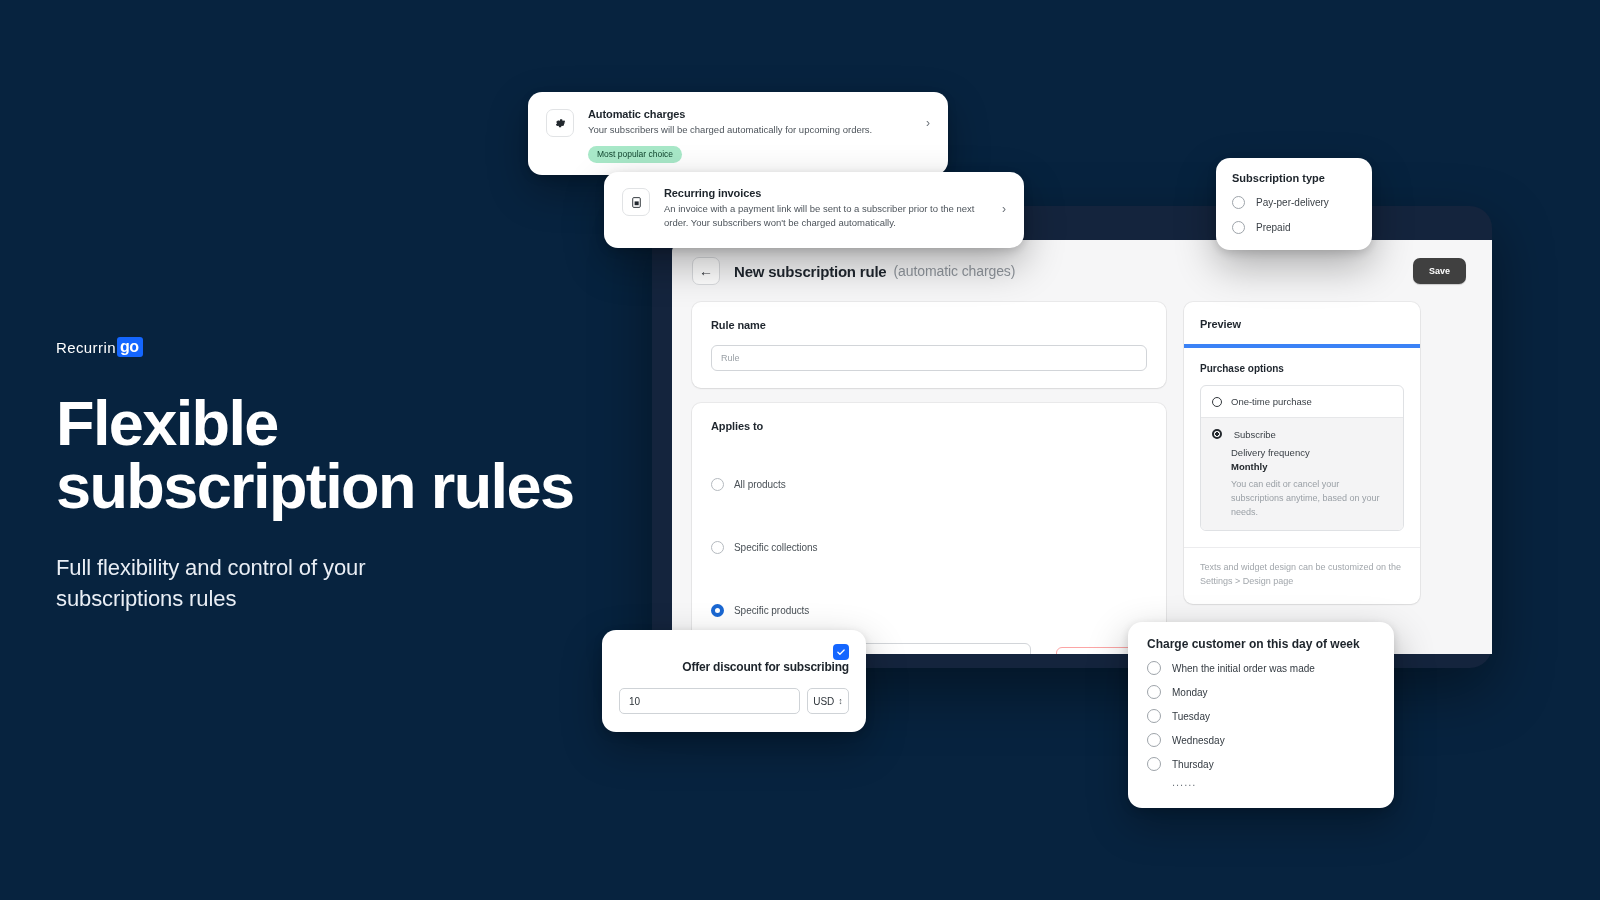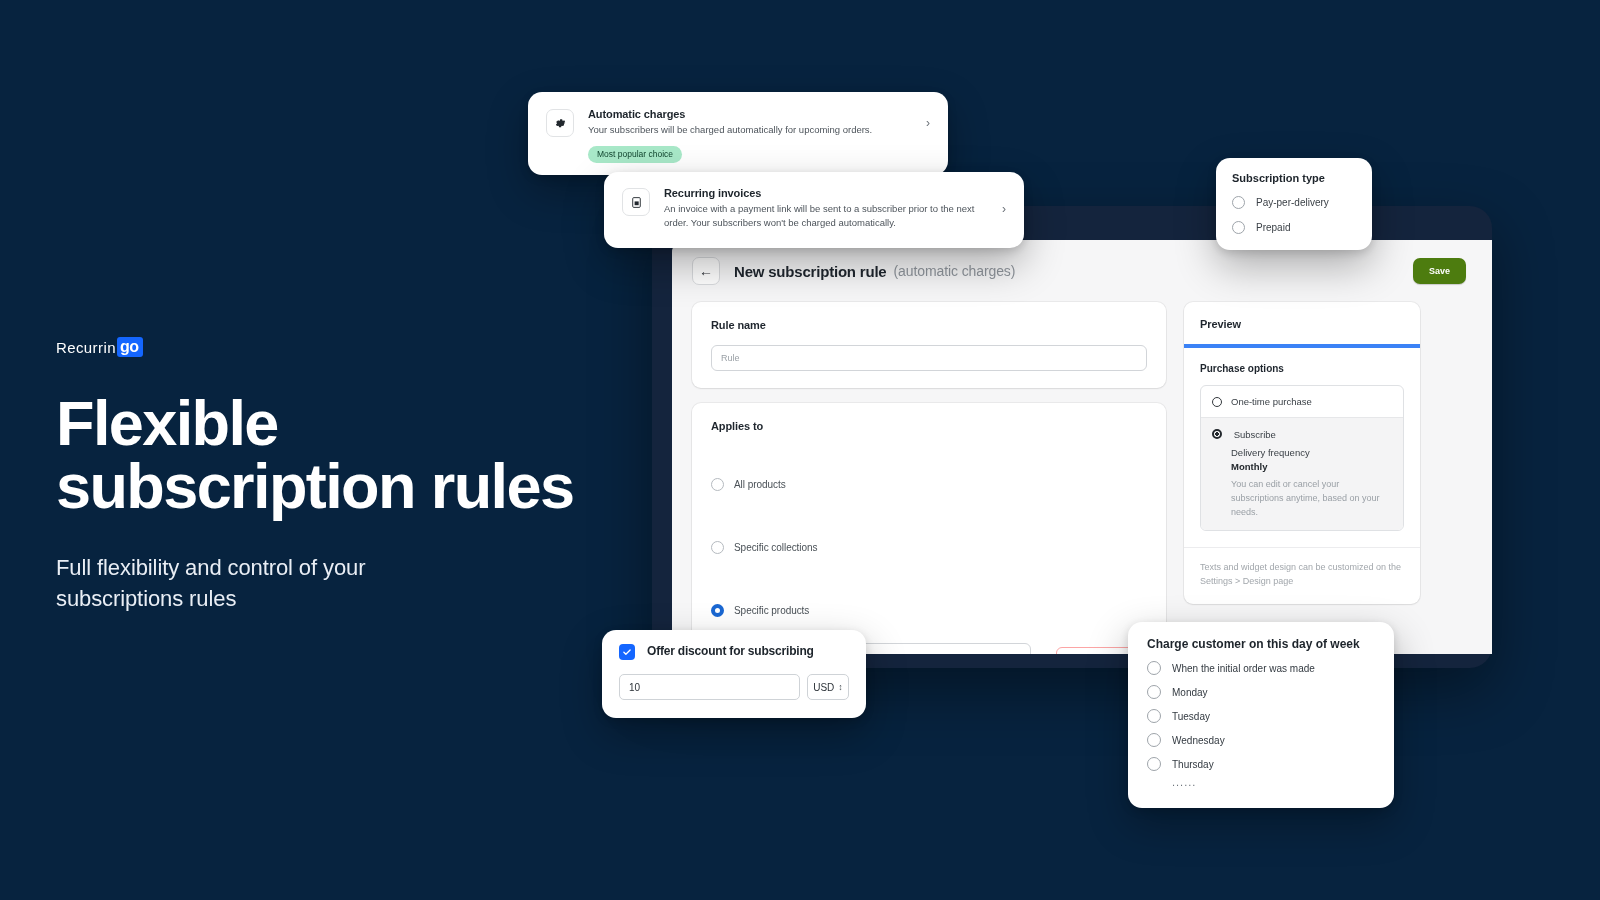--- a/index.html
+++ b/index.html
@@ -65,21 +65,21 @@
   }
   .app-title {
     margin-left: 14px; font-size: 15px; font-weight: 700; color: #1f262e;
     letter-spacing: -0.2px;
   }
   .app-title-sub {
     margin-left: 7px; font-size: 14px; font-weight: 400; color: #8f959c;
     letter-spacing: -0.1px;
   }
   .save-btn {
-    margin-left: auto; background: #4d7c0f; color: #fff; font-size: 9px;
+    margin-left: auto; background: #404040; color: #fff; font-size: 9px;
     font-weight: 600; padding: 8px 16px; border-radius: 7px; border: none;
     box-shadow: 0 1px 1px rgba(0,0,0,.18);
   }
 
   
   .app-body { display: flex; gap: 18px; padding: 0 26px 0 20px; }
   .col-left { width: 474px; }
   .col-right { width: 236px; }
 
   .card {
@@ -177,21 +177,21 @@
     flex: 0 0 auto;
   }
   .fl-radio-txt { margin-left: 11px; font-size: 10px; color: #3b4147; }
 
   #card-day .fl-title { font-size: 12px; }
   #card-day .fl-radio-row { margin-top: 10px; }
   #card-day .fl-radio { width: 14px; height: 14px; }
   #card-day .fl-radio-txt { font-size: 10px; color: #333a41; }
   .dots { margin-left: 25px; margin-top: 5px; font-size: 11px; color: #6d747b; letter-spacing: 1px; }
 
-  .disc-head { display: flex; align-items: flex-start; }
+  .disc-head { display: flex; align-items: flex-end; flex-direction: column; }
   .disc-check {
     width: 16px; height: 16px; border-radius: 4px; background: #1466ff;
     display: flex; align-items: center; justify-content: center; flex: 0 0 auto;
   }
   .disc-title { margin-left: 12px; font-size: 12px; font-weight: 700; color: #1d242b; letter-spacing: -0.2px; }
   .disc-row { display: flex; gap: 7px; margin-top: 14px; }
   .disc-input {
     flex: 1; height: 26px; border: 1px solid #cfd3d7; border-radius: 5px; background: #fff;
     display: flex; align-items: center; padding: 0 9px; font-size: 10px; color: #2d3339;
   }

